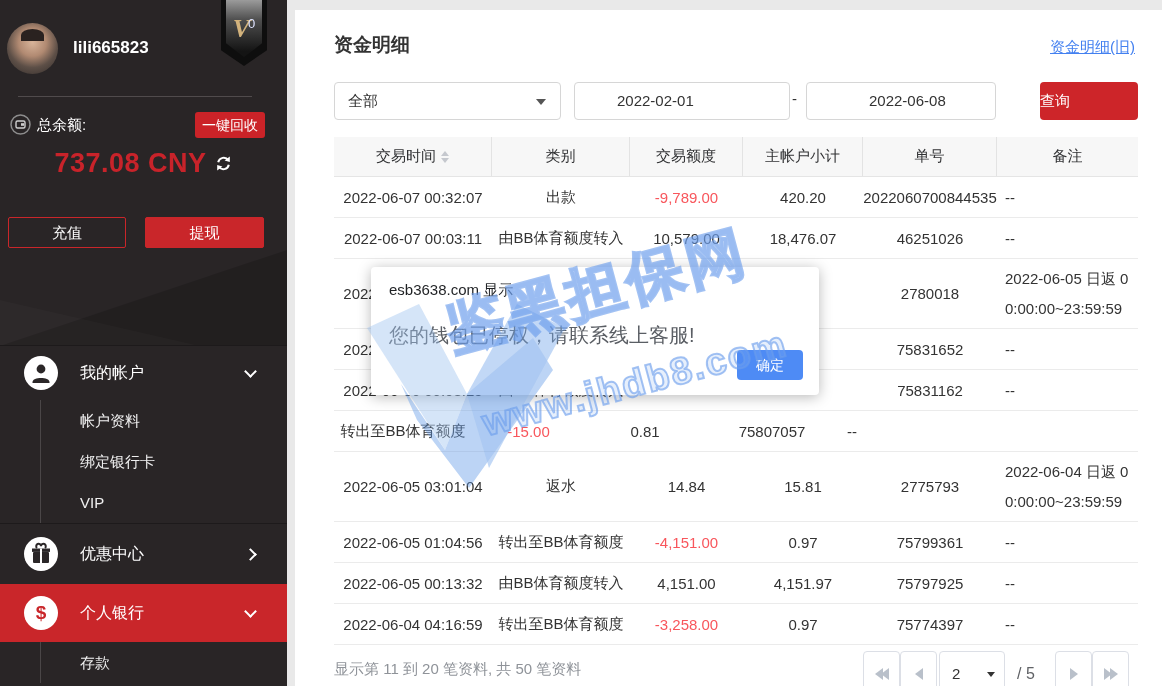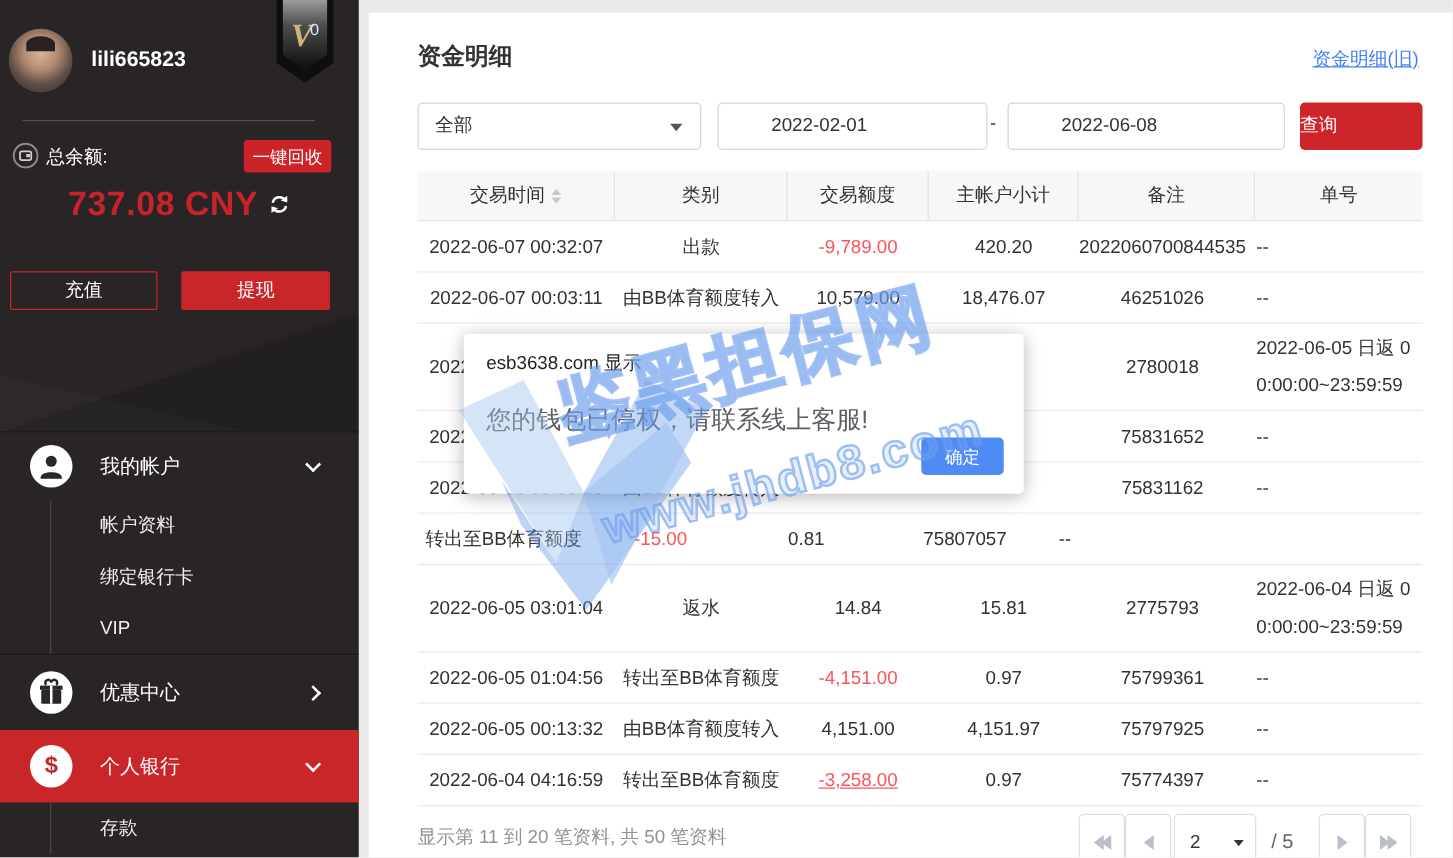--- a/index.html
+++ b/index.html
@@ -64,21 +64,21 @@
   .page-title { position:absolute; left:39px; top:22px; font-size:19px; font-weight:bold; color:#333; }
   .old-link { position:absolute; right:27px; top:28px; font-size:15px; color:#4380f0;
               text-decoration:underline; cursor:pointer; }
   .filters { position:absolute; left:39px; top:72px; height:38px; width:804px; }
   .f-box { position:absolute; top:0; height:38px; border:1px solid #d6d6d6; border-radius:4px;
            background:#fff; font-size:15px; color:#333; }
   .f-select { left:0; width:227px; line-height:36px; padding-left:13px; }
   .f-select .caret { position:absolute; right:14px; top:16px; width:0; height:0;
            border-left:5px solid transparent; border-right:5px solid transparent; border-top:6px solid #555; }
   .f-date1 { left:240px; width:216px; line-height:36px; padding-left:42px; }
-  .f-date2 { left:472px; width:222px; line-height:36px; padding-left:42px; }
+  .f-date2 { left:472px; width:190px; line-height:36px; padding-left:62px; }
   .f-sep { position:absolute; left:458px; top:8px; color:#333; font-size:15px; }
   .f-search { position:absolute; left:706px; top:0; width:98px; height:38px; background:#cd2529;
               color:#fff; font-size:15px; border:none; border-radius:4px; line-height:38px; text-align:left; }
 
   
   .table { position:absolute; left:39px; top:127px; width:804px; font-size:15px; color:#333; }
   .thead { display:flex; height:40px; background:#f7f7f7; border-bottom:1px solid #e5e5e5; }
   .th { display:flex; align-items:center; justify-content:center; border-right:1px solid #e3e3e3; color:#303133; }
   .th:last-child { border-right:none; }
   .sorter { display:inline-flex; flex-direction:column; margin-left:5px; gap:2px; }
@@ -237,22 +237,22 @@
         <div class="th" style="width:158px">
           <span>交易时间</span>
           <span class="sorter">
               <i class="up"></i>
               <i class="dn"></i>
             </span>
         </div>
         <div class="th" style="width:138px">类别</div>
         <div class="th" style="width:113px">交易额度</div>
         <div class="th" style="width:120px">主帐户小计</div>
+        <div class="th" style="width:134px">单号</div>
         <div class="th" style="width:141px">备注</div>
-        <div class="th" style="width:134px">单号</div>
       </div>
       <div id="tbody">
           <div class="tr" style="height: 41px; justify-content: space-between;">
             <div class="td " style="width: 158px;">2022-06-07 00:32:07</div>
             <div class="td " style="width: 138px;">出款</div>
             <div class="td neg" style="width: 113px;">-9,789.00</div>
             <div class="td " style="width: 120px;">420.20</div>
             <div class="td " style="width: 134px;">2022060700844535</div>
             <div class="td remark" style="width: 141px;">
               <div class="line" style="line-height: 41px;">--</div>
@@ -335,21 +335,21 @@
             <div class="td " style="width: 113px;">4,151.00</div>
             <div class="td " style="width: 120px;">4,151.97</div>
             <div class="td " style="width: 134px;">75797925</div>
             <div class="td remark" style="width: 141px;">
               <div class="line" style="line-height: 41px;">--</div>
             </div>
           </div>
           <div class="tr" style="height: 41px;">
             <div class="td " style="width: 158px;">2022-06-04 04:16:59</div>
             <div class="td " style="width: 138px;">转出至BB体育额度</div>
-            <div class="td neg" style="width: 113px; text-decoration: underline;">-3,258.00</div>
+            <div class="td neg" style="width: 113px;">-3,258.00</div>
             <div class="td " style="width: 120px;">0.97</div>
             <div class="td " style="width: 134px;">75774397</div>
             <div class="td remark" style="width: 141px;">
               <div class="line" style="line-height: 41px;">--</div>
             </div>
           </div>
         </div>
     </div>
 
     <div class="foot-info">显示第 11 到 20 笔资料, 共 50 笔资料</div>

